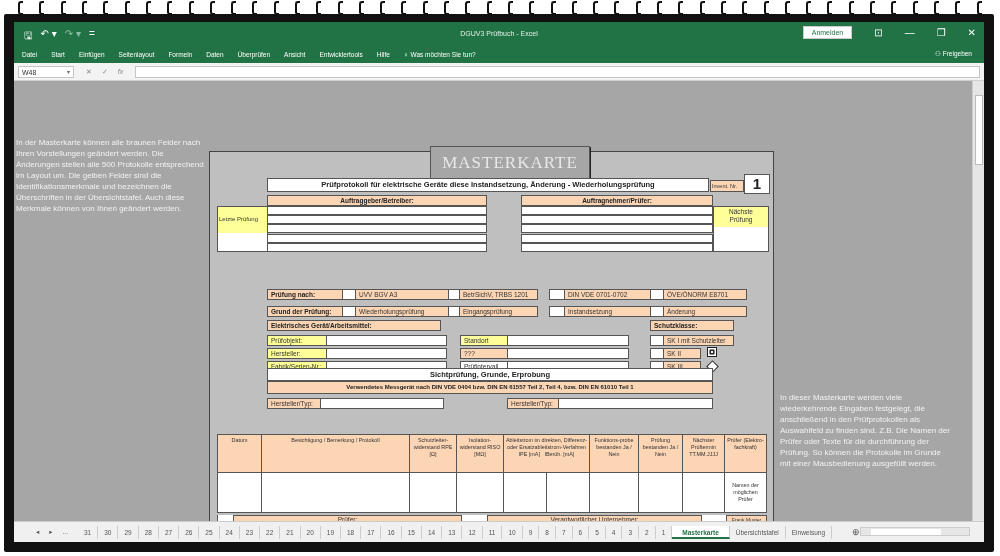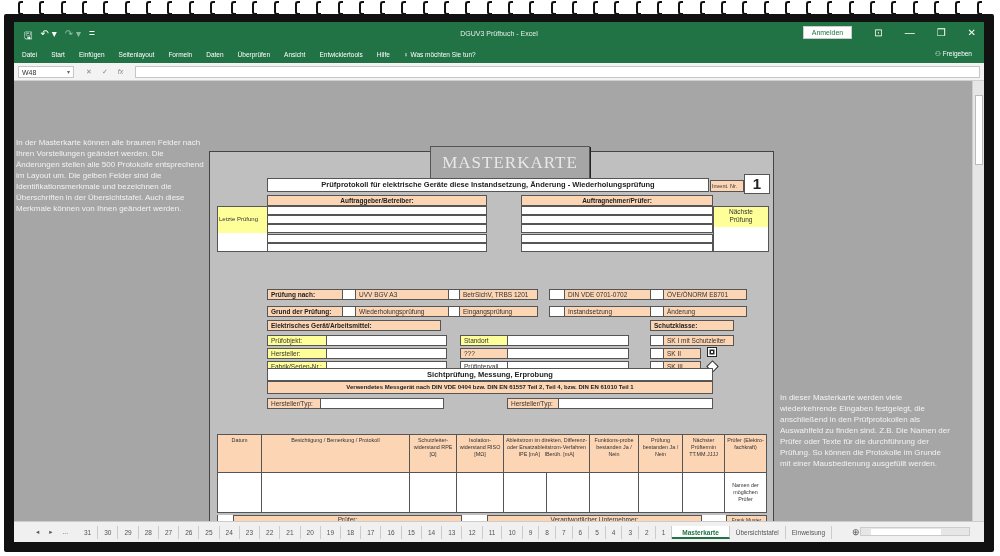--- a/index.html
+++ b/index.html
@@ -206,21 +206,21 @@
             <div class="box y pl" style="left:57px;top:209px;width:60px;height:11px;line-height:9px">Fabrik/Serien-Nr.:</div>
             <div class="box w" style="left:116px;top:209px;width:121px;height:11px"></div>
             <div class="box pl w" style="left:250px;top:209px;width:48px;height:11px;line-height:9px">Prüfintervall</div>
             <div class="box w" style="left:297px;top:209px;width:122px;height:11px"></div>
             <div class="box w" style="left:440px;top:209px;width:14px;height:11px"></div>
             <div class="box o pl" style="left:453px;top:209px;width:38px;height:11px;line-height:9px">SK III</div>
             <div class="box" style="left:497px;top:195px;width:10px;height:10px;border:1.5px solid #222;background:#fff;box-shadow:inset 0 0 0 1.5px #fff,inset 0 0 0 3px #222"></div>
             <div class="box" style="left:498px;top:210px;width:9px;height:9px;border:1.5px solid #222;background:#fff;transform:rotate(45deg)"></div>
           </div>
 
-        <div class="box w b c" style="left:57px;top:216px;width:446px;height:13px;line-height:11px;font-size:7.5px">Sichtprüfung, Messung, Erprobung</div>
+        <div class="box w b c" style="left:57px;top:216px;width:446px;height:13px;line-height:11px;font-size:7.5px">Sichtprüfung, Grunde, Erprobung</div>
         <div class="box o b c" style="left:57px;top:229px;width:446px;height:13px;line-height:11px;font-size:6px">Verwendetes Messgerät nach DIN VDE 0404 bzw. DIN EN 61557 Teil 2, Teil 4, bzw. DIN EN 61010 Teil 1</div>
         <div class="box o pl" style="left:57px;top:246px;width:54px;height:11px;line-height:9px">Hersteller/Typ:</div>
         <div class="box w" style="left:110px;top:246px;width:124px;height:11px"></div>
         <div class="box o pl" style="left:297px;top:246px;width:52px;height:11px;line-height:9px">Hersteller/Typ:</div>
         <div class="box w" style="left:348px;top:246px;width:155px;height:11px"></div>
 
         <table class="tbl">
           <tbody>
               <tr class="hd">
             <td style="width:44px">Datum</td>

